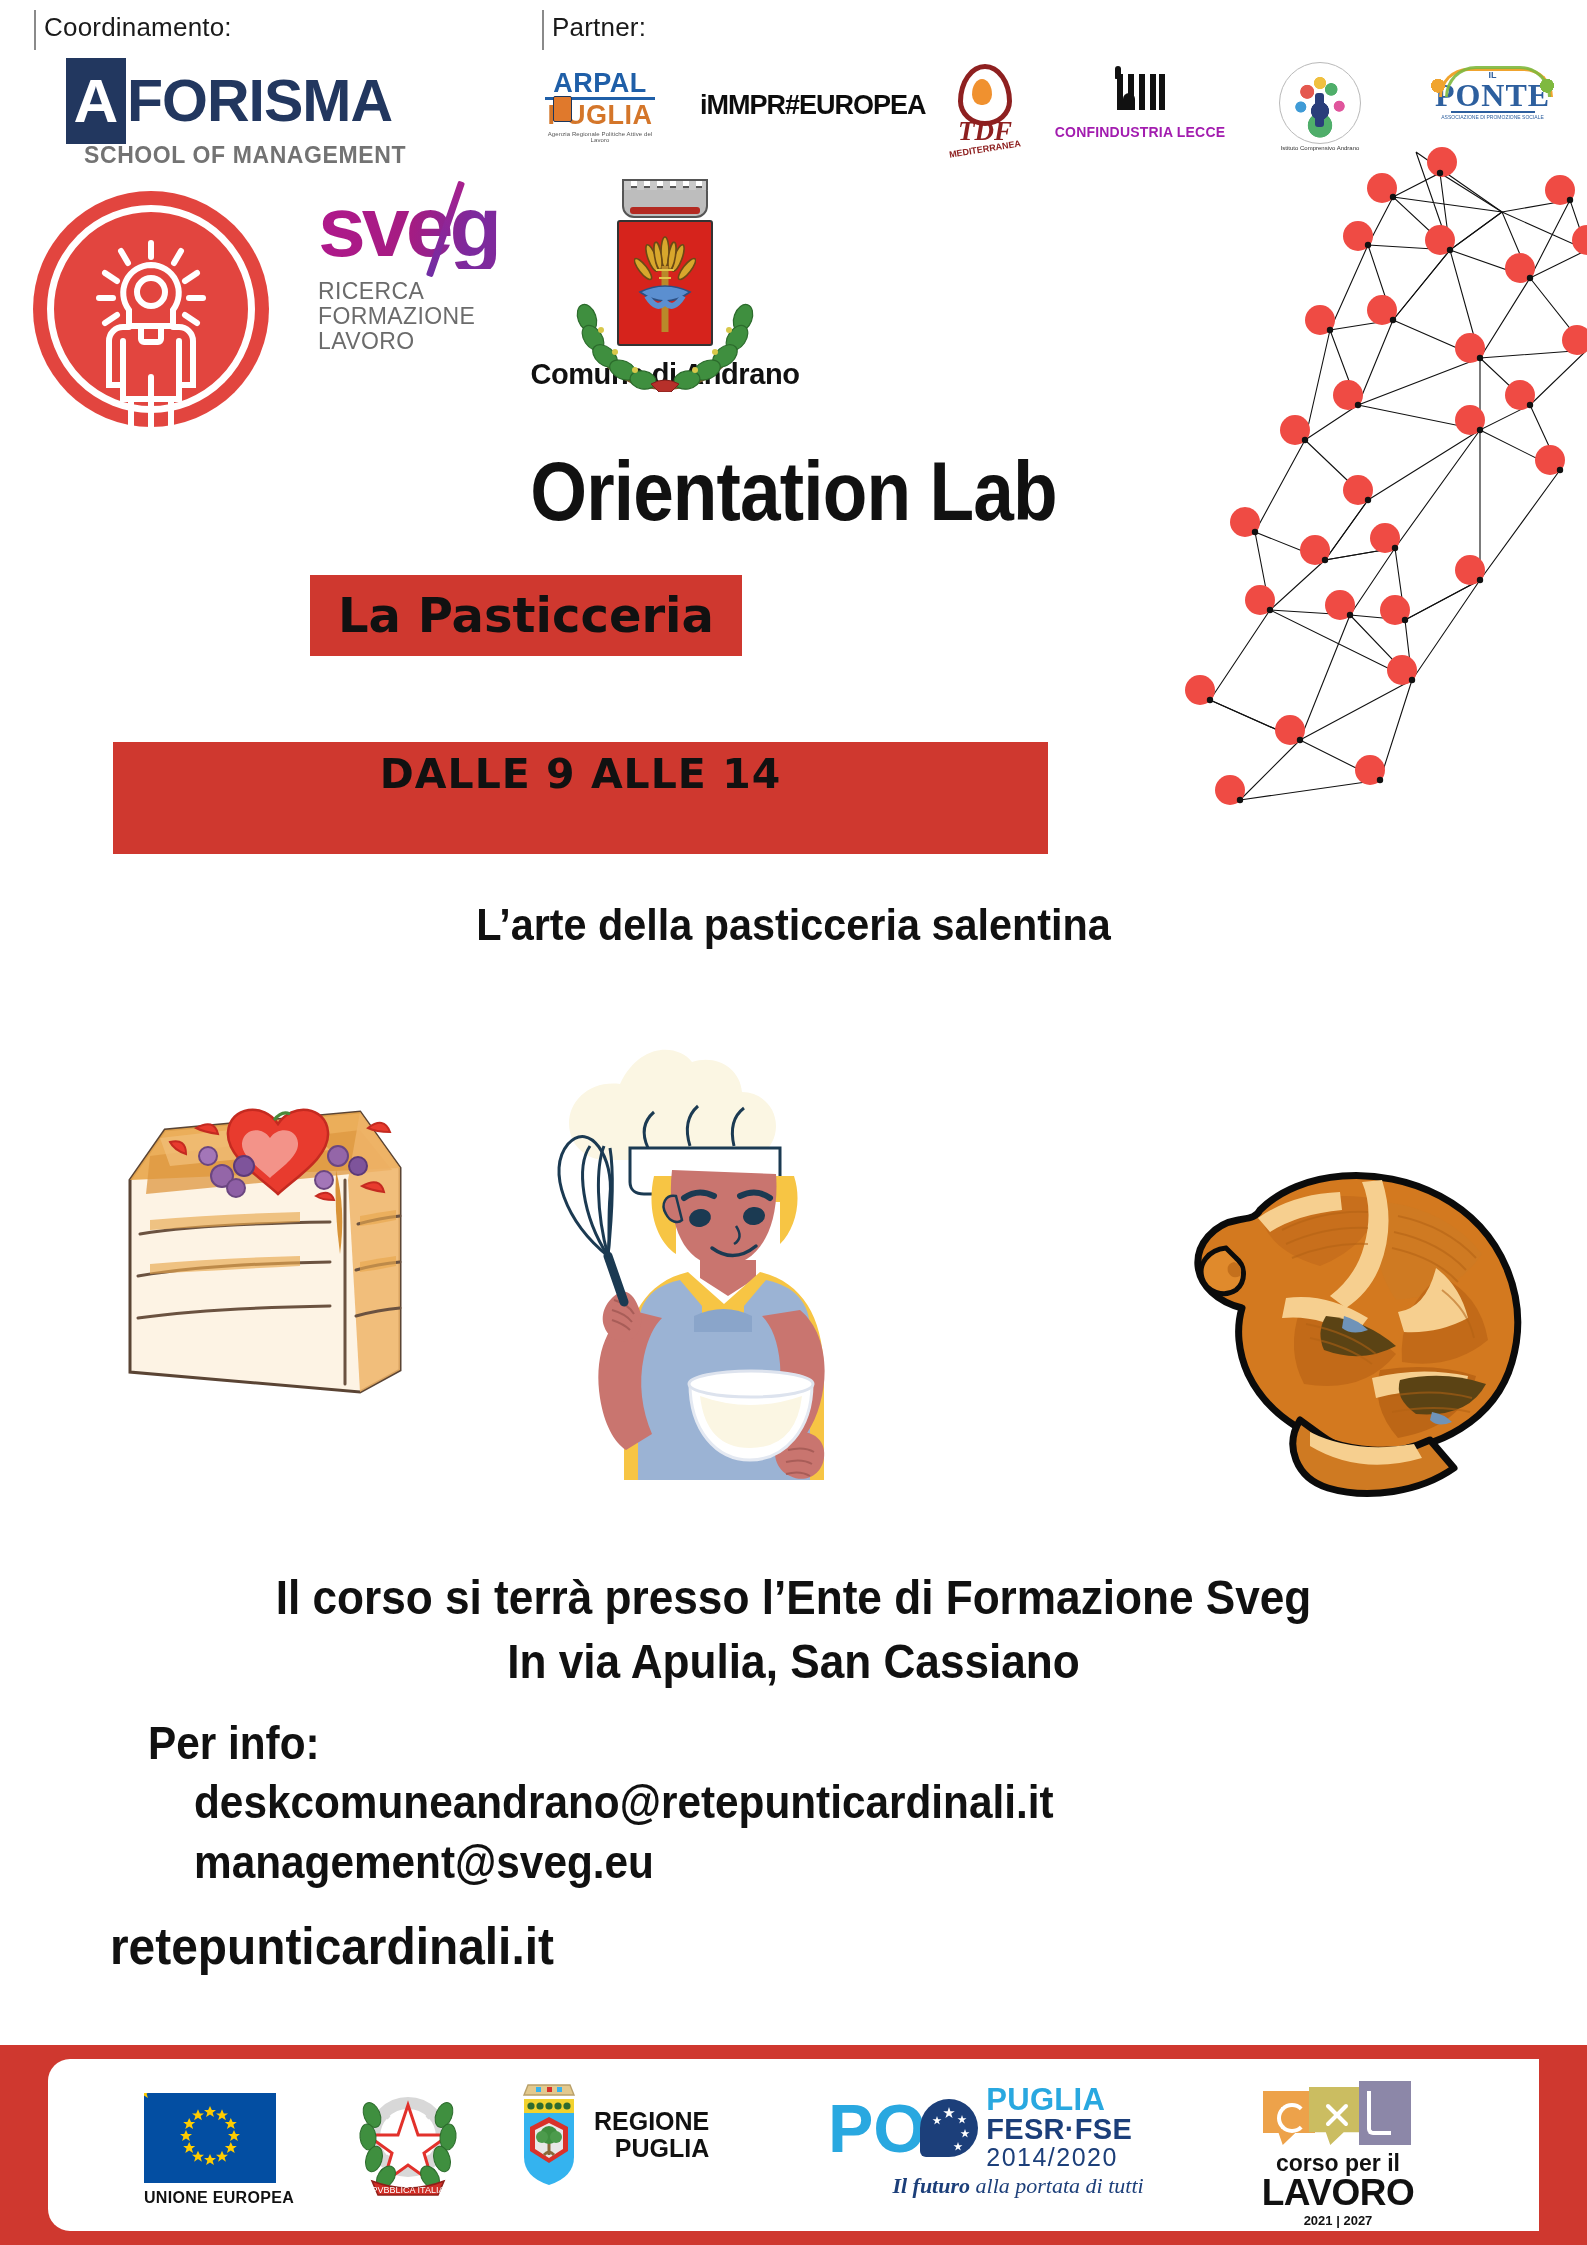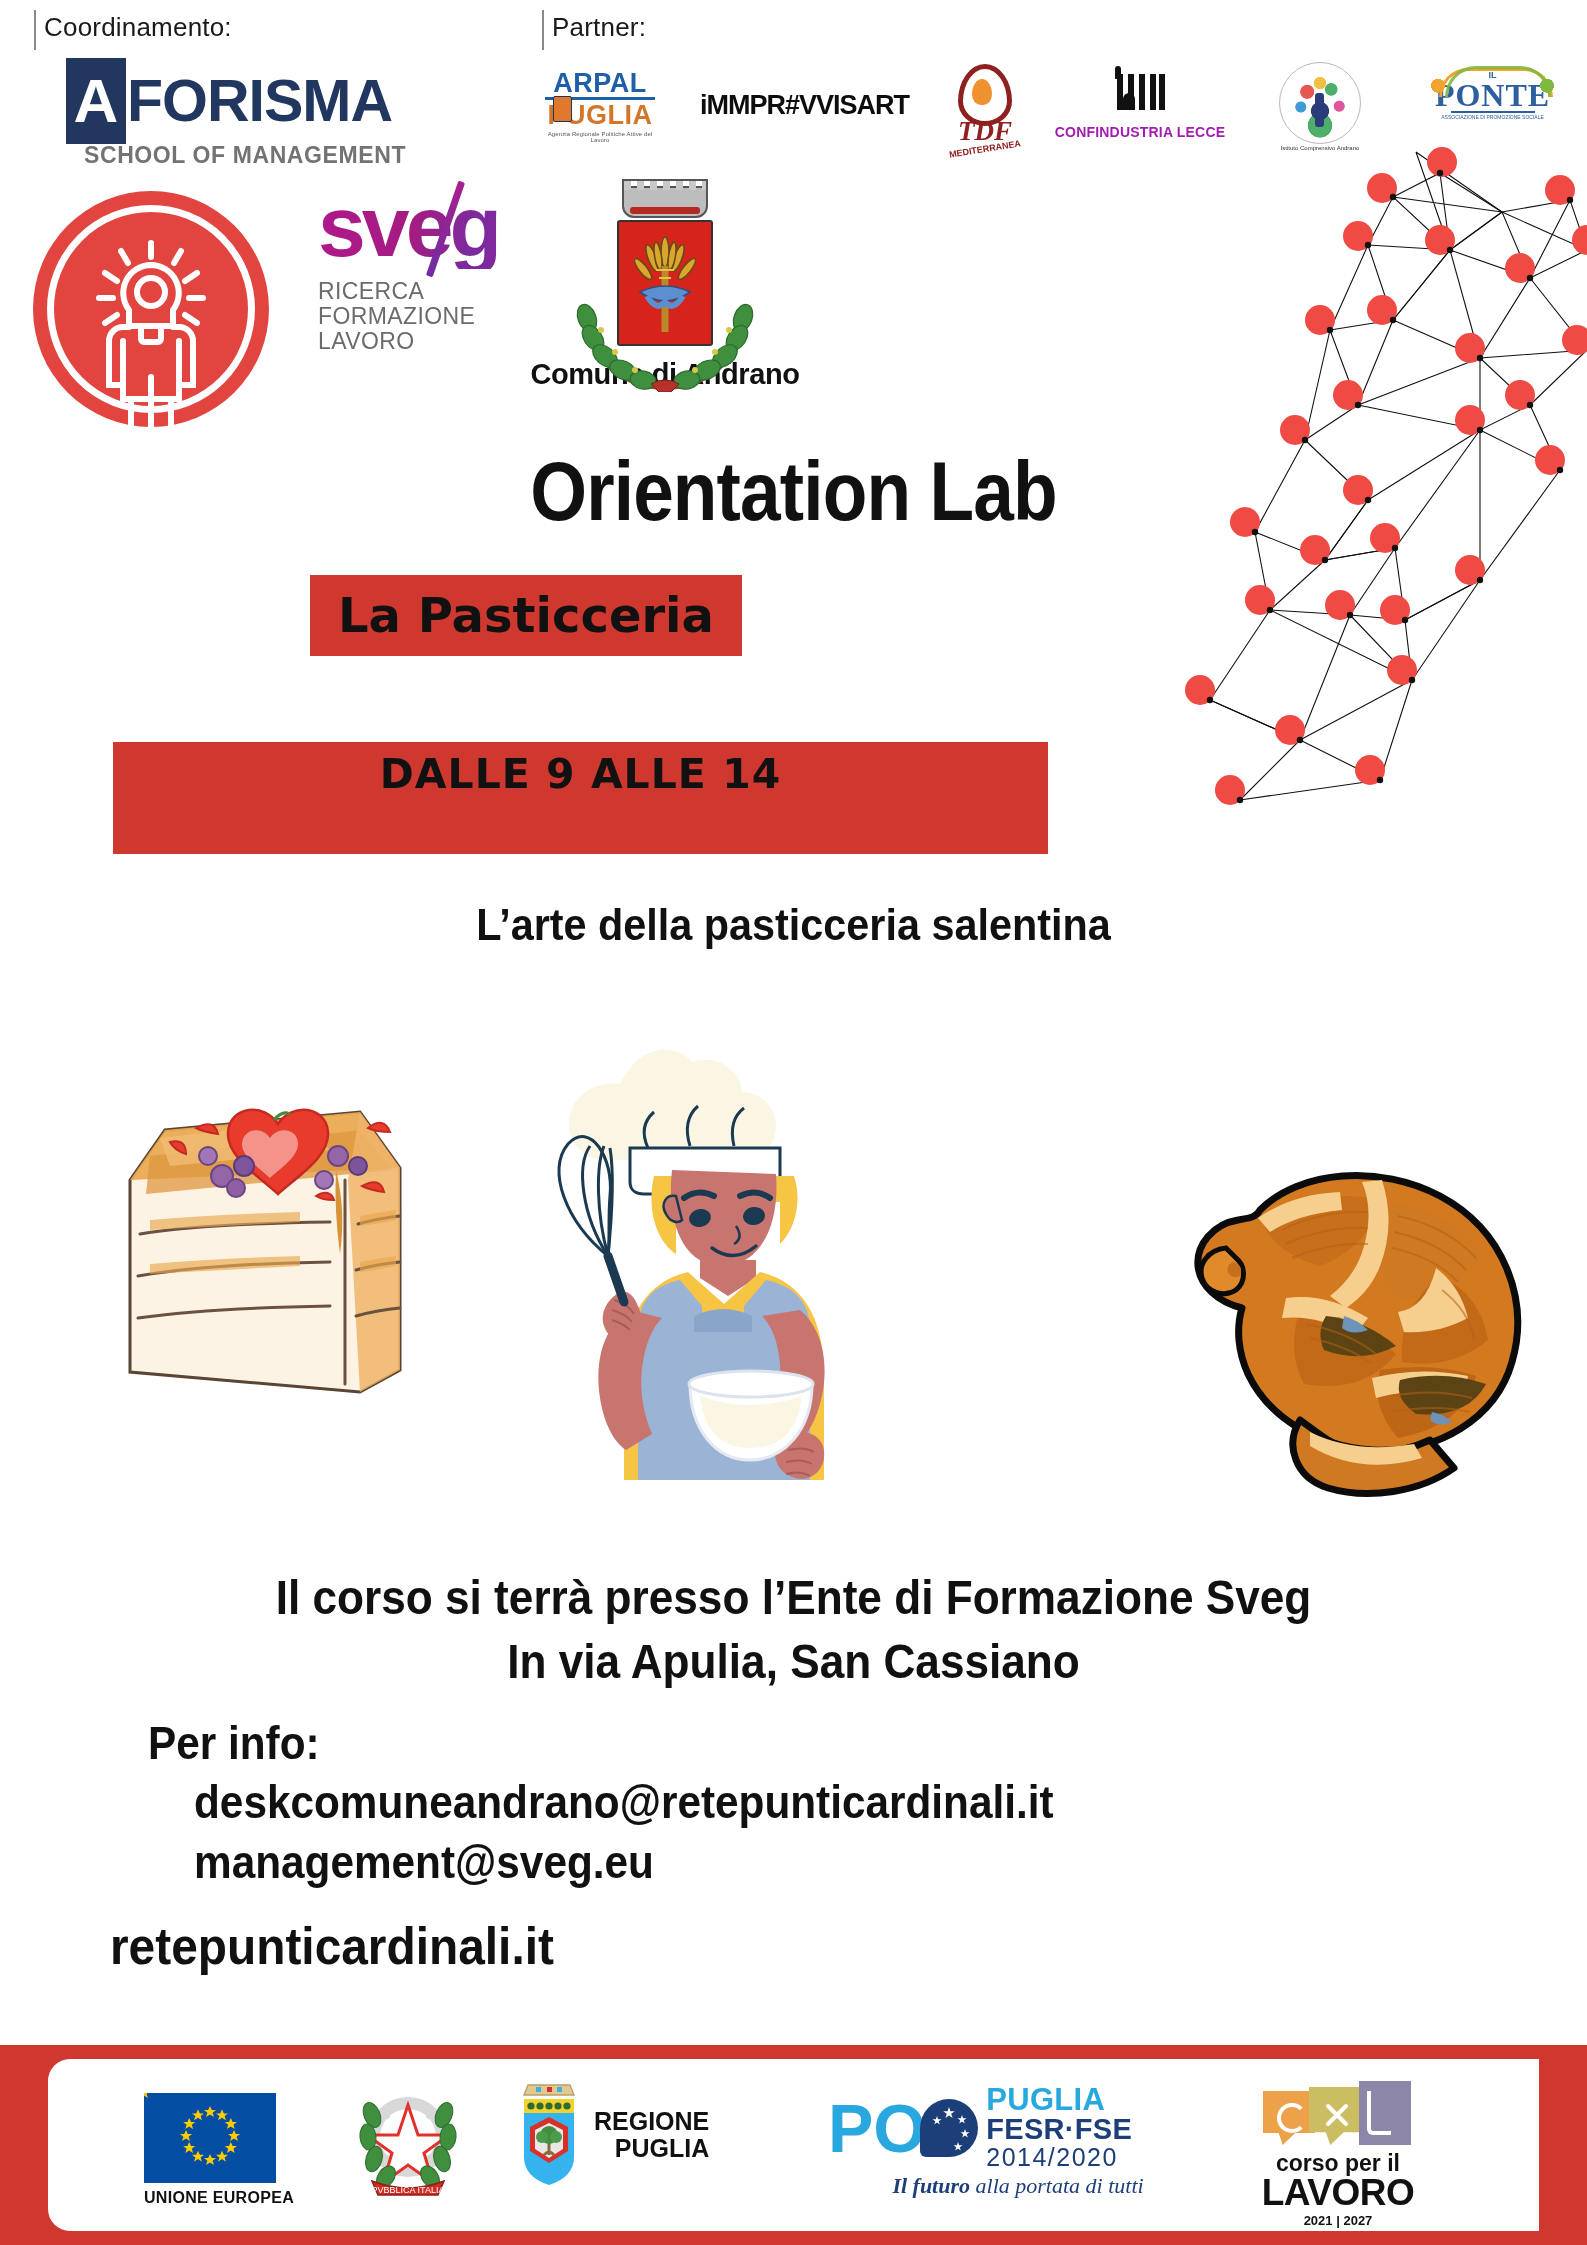--- a/index.html
+++ b/index.html
@@ -287,21 +287,21 @@
 
       <div class="plogo arpal">
         <div class="l1">ARPAL</div>
         <div class="bar"></div>
         <div class="l2">PUGLIA</div>
         <div class="l3">Agenzia Regionale Politiche Attive del Lavoro</div>
         <div class="arpal-badge"></div>
       </div>
 
       <div class="plogo improv">
-        <div class="t">iMMPR#VVISART</div>
+        <div class="t">iMMPR#EUROPEA</div>
       </div>
 
       <div class="plogo tdf">
         <div class="flame"></div>
         <div class="tdft">TDF</div>
         <div class="med">MEDITERRANEA</div>
       </div>
 
       <div class="plogo confind">
         <div class="colonnade">

